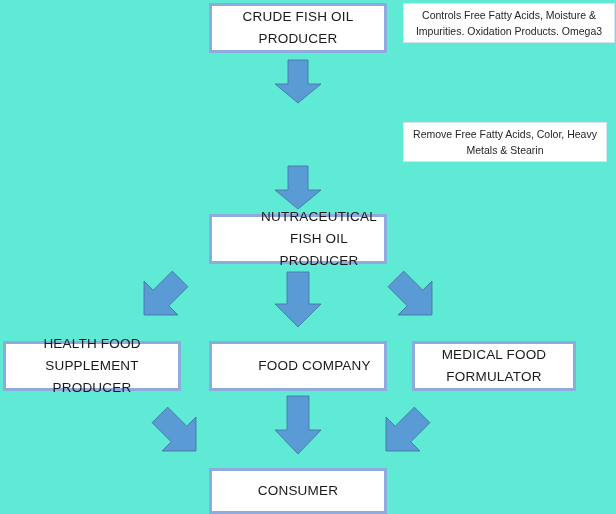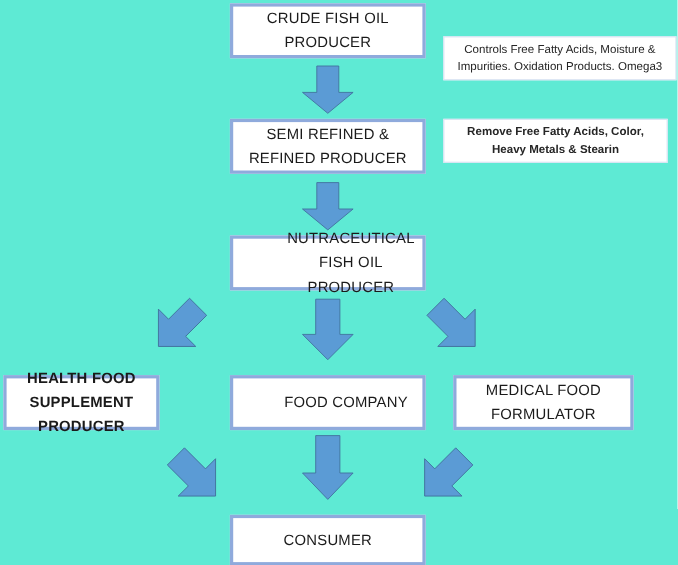--- a/index.html
+++ b/index.html
@@ -62,49 +62,46 @@
 </style>
 </head>
 <body>
 
 <div id="canvas">
 
   <div class="node" style="left:209px; top:3px; width:178px; height:50px;">
     <span class="label">CRUDE FISH OIL PRODUCER</span>
   </div>
 
-  <div class="node" style="left:209px; top:108px; width:178px; height:50px;">
-    <span class="label">SEMI REFINED &amp; REFINED PRODUCER</span>
-  </div>
 
   <div class="node" style="left:209px; top:214px; width:178px; height:50px;padding-left:48px;">
     <span class="label">NUTRACEUTICAL FISH OIL PRODUCER</span>
   </div>
 
-  <div class="node" style="left:3px; top:341px; width:142px; height:50px;font-weight:bold;">
+  <div class="node" style="left:3px; top:341px; width:178px; height:50px;">
     <span class="label">HEALTH FOOD SUPPLEMENT PRODUCER</span>
   </div>
 
   <div class="node" style="left:209px; top:341px; width:178px; height:50px;padding-left:39px;">
     <span class="label">FOOD COMPANY</span>
   </div>
 
   <div class="node" style="left:412px; top:341px; width:164px; height:50px;">
     <span class="label">MEDICAL FOOD FORMULATOR</span>
   </div>
 
   <div class="node" style="left:209px; top:468px; width:178px; height:46px;">
     <span class="label">CONSUMER</span>
   </div>
 
-  <div class="note" style="left:403px; top:33px; width:212px; height:40px;">
+  <div class="note" style="left:403px; top:3px; width:212px; height:40px;">
     <span>Controls Free Fatty Acids, Moisture &amp; Impurities. Oxidation Products. Omega3</span>
   </div>
 
-  <div class="note" style="left:403px; top:108px; width:204px; height:40px;font-weight:bold;">
+  <div class="note" style="left:403px; top:122px; width:204px; height:40px;">
     <span>Remove Free Fatty Acids, Color, Heavy Metals &amp; Stearin</span>
   </div>
 
   <div class="arrow" style="left:268px; top:60px; width:60px; height:44px;">
     <svg width="60" height="44" viewBox="0 0 60 44" aria-hidden="true">
       <polygon points="20,0 40,0 40,24 53,24 30,43 7,24 20,24" fill="#5B9BD5" stroke="#41719C" stroke-width="0.8" stroke-linejoin="miter"></polygon>
     </svg>
   </div>
 
   <div class="arrow" style="left:268px; top:166px; width:60px; height:44px;">

